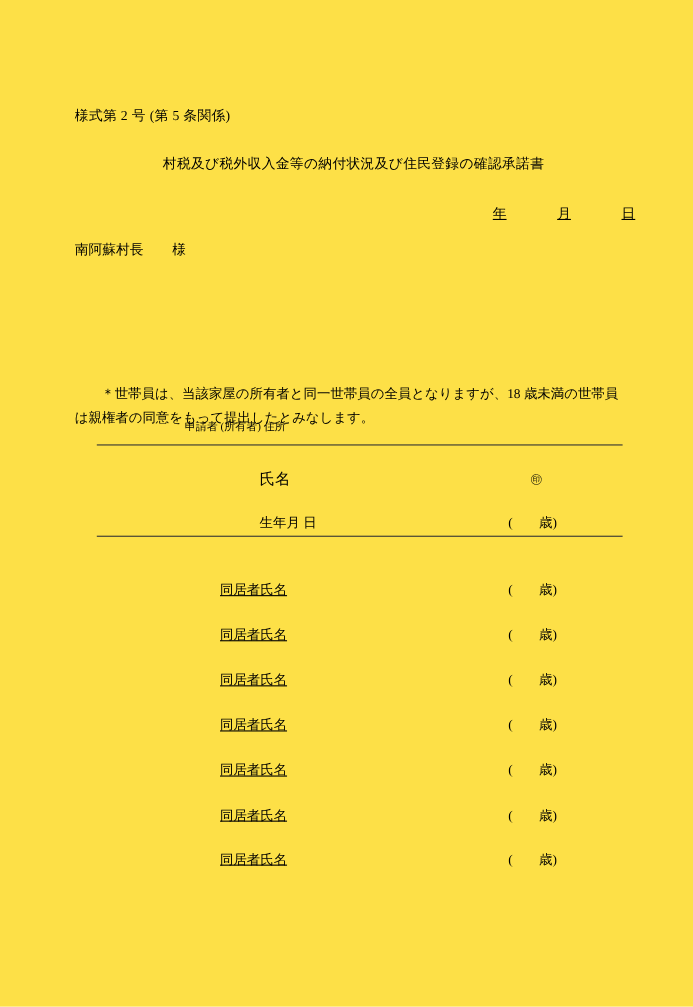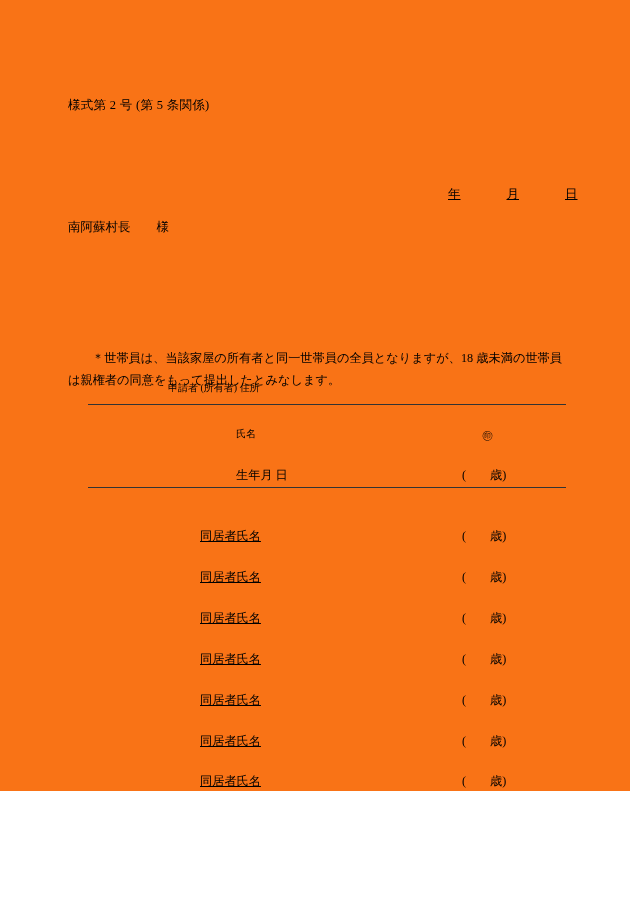--- a/index.html
+++ b/index.html
@@ -12,22 +12,22 @@
     height: 915px;
     position: relative;
     font-family: "Liberation Serif", "DejaVu Serif", serif;
     color: #000000;
     overflow: hidden;
   }
   .page {
     position: absolute;
     left: 0; top: 0;
     width: 630px;
-    height: 791px;
-    background: #f97316;
+    height: 915px;
+    background: #fde047;
   }
   .form-number {
     position: absolute;
     left: 68px;
     top: 97px;
     font-size: 12.5px;
     letter-spacing: 0.3px;
     white-space: nowrap;
   }
   .doc-title {
@@ -102,21 +102,21 @@
   }
   .rule-2 {
     left: 88px;
     top: 487px;
     width: 478px;
   }
   .field-name-label {
     position: absolute;
     left: 236px;
     top: 427px;
-    font-size: 10px;
+    font-size: 14px;
     white-space: nowrap;
   }
   .seal-mark {
     position: absolute;
     left: 482px;
     top: 428px;
     font-size: 11px;
     white-space: nowrap;
   }
   .field-dob-label {
@@ -144,20 +144,21 @@
     text-decoration: underline;
   }
 </style>
 </head>
 <body>
 
 <div class="page">
 
   <div class="form-number">様式第 2 号 (第 5 条関係)</div>
 
+  <div class="doc-title">村税及び税外収入金等の納付状況及び住民登録の確認承諾書</div>
 
   <div class="date-line">
     <span>年</span><span class="gap"></span><span>月</span><span class="gap"></span><span>日</span>
   </div>
 
   <div class="addressee">
     <span>南阿蘇村長</span><span class="honorific">様</span>
   </div>
 
 

